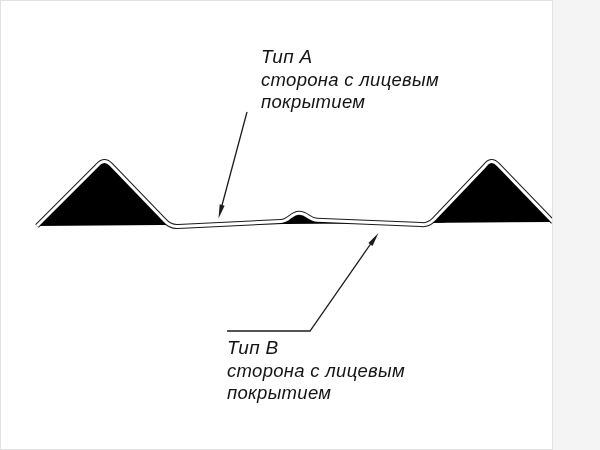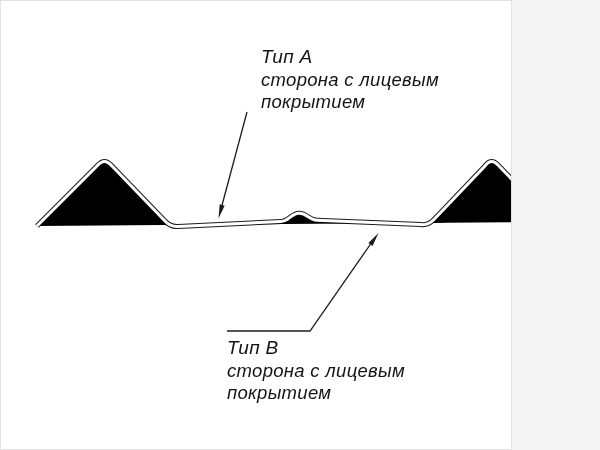--- a/index.html
+++ b/index.html
@@ -3,21 +3,21 @@
 <meta charset="utf-8">
 <style>
   html, body {
     margin: 0;
     padding: 0;
     background: #f4f4f4;
     font-family: "Liberation Sans", sans-serif;
   }
   .canvas {
     position: relative;
-    width: 512px;
+    width: 553px;
     height: 450px;
     background: #ffffff;
     overflow: hidden;
     box-sizing: border-box;
     border: 1px solid #e2e2e2;
   }
   svg { display: block; }
   .drawing-line {
     fill: none;
     stroke: #1c1c1c;

